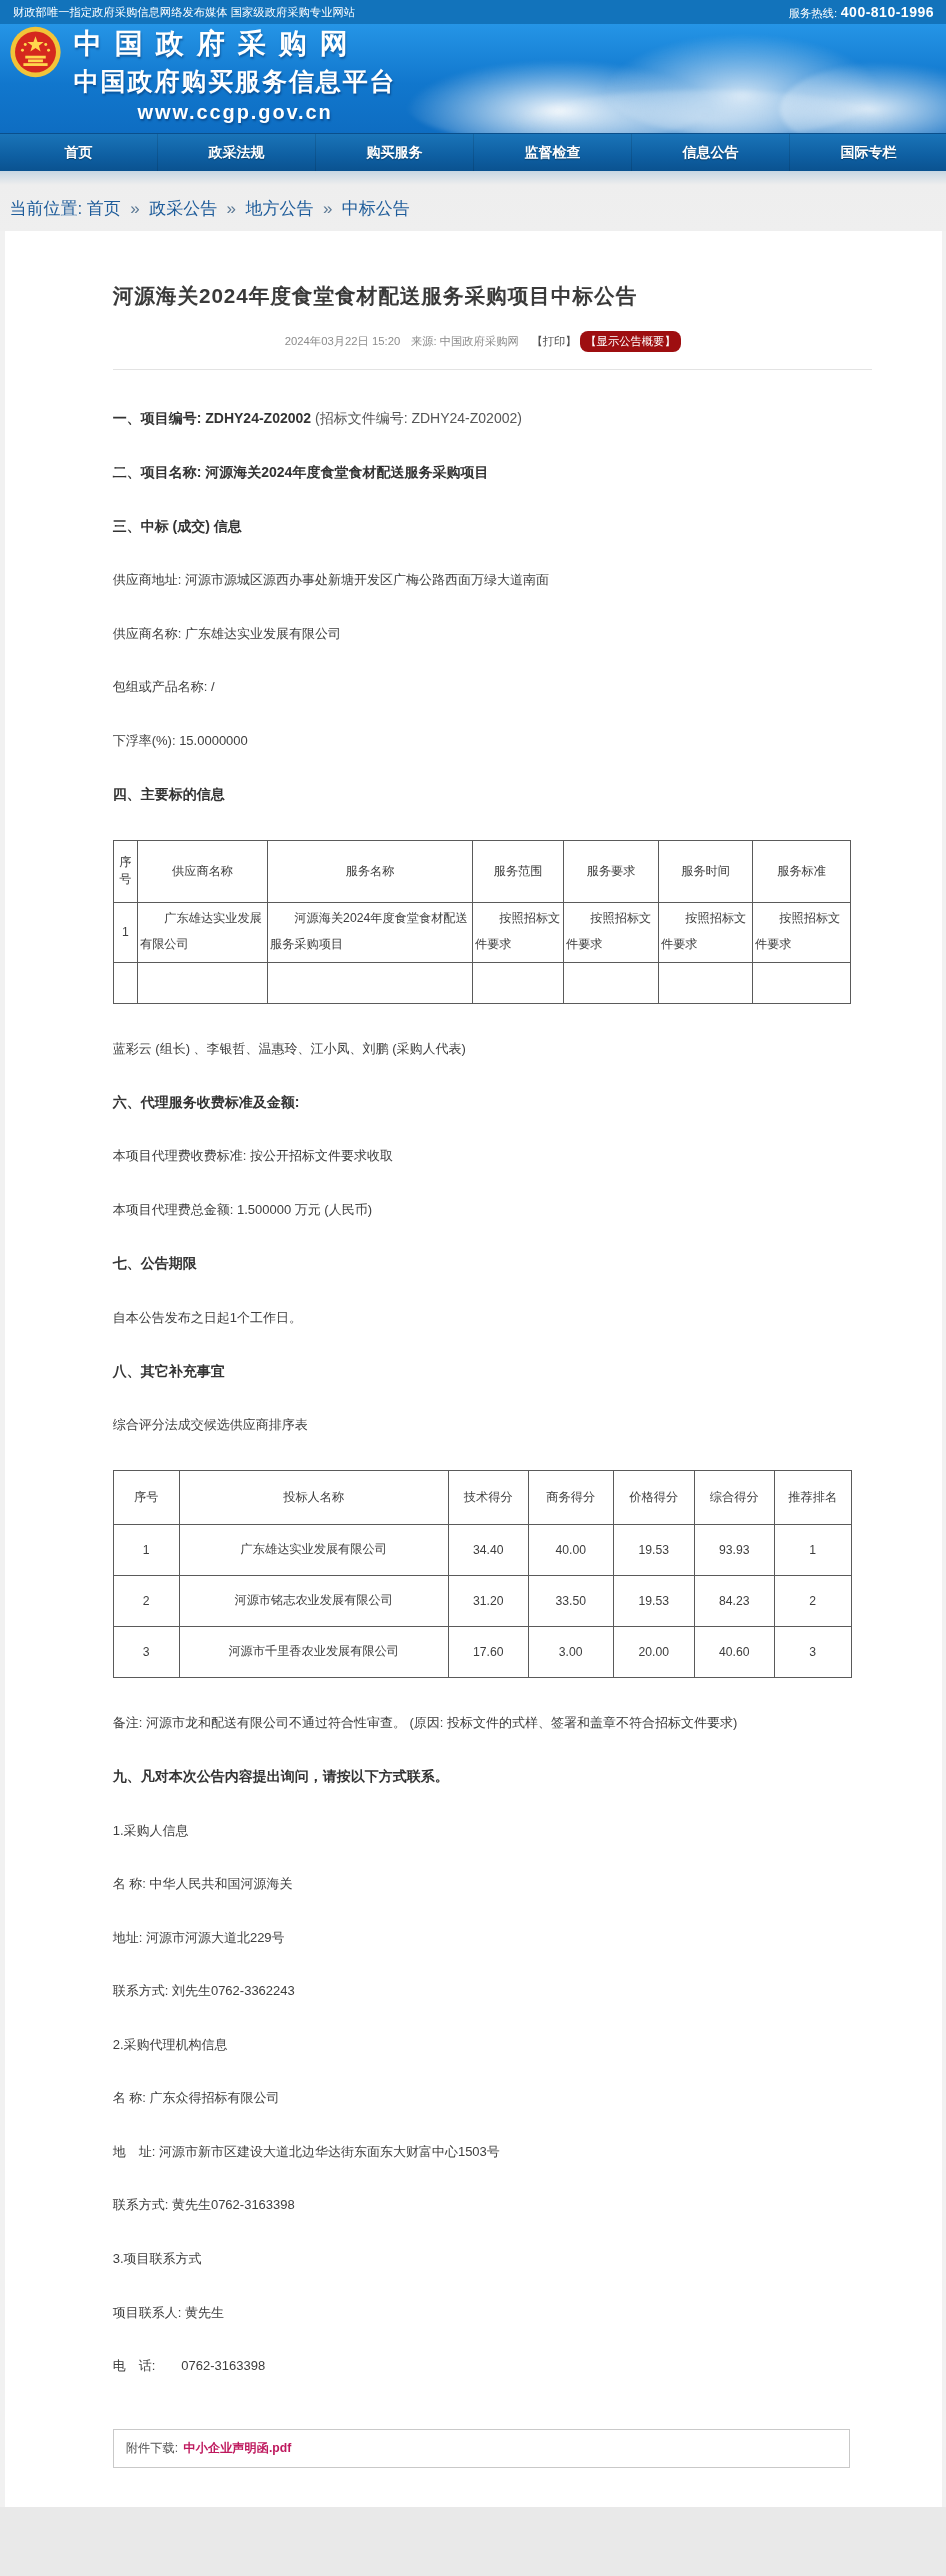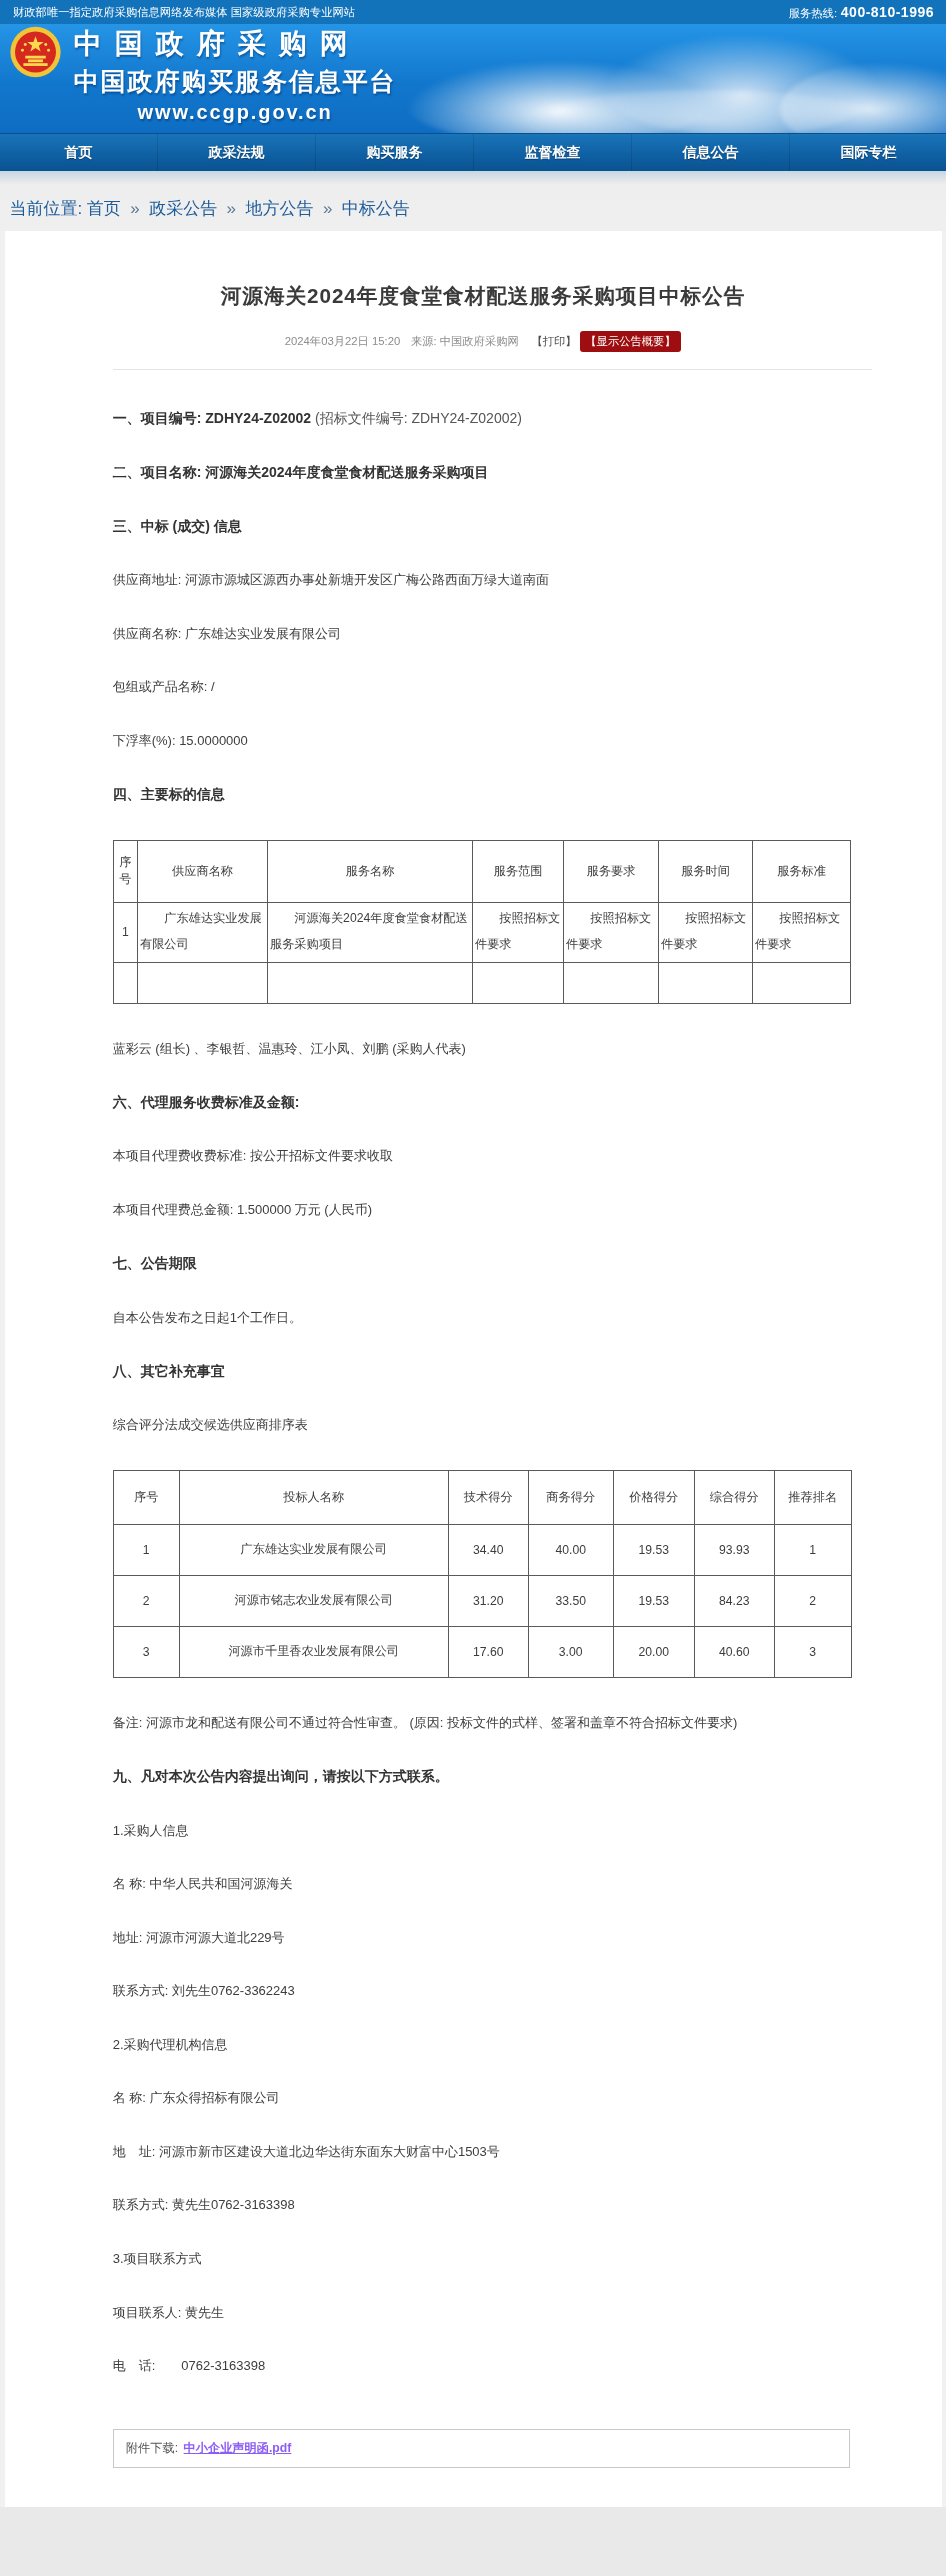--- a/index.html
+++ b/index.html
@@ -59,30 +59,30 @@
     height: 60px; background: linear-gradient(180deg, #c7d6e2 0%, #eeeeee 14px, #efefef 100%);
     padding: 26px 0 0 9.4px; font-size: 17px; color: #1e5c9a;
   }
   .breadcrumb-band .crumb { color: #1e5c9a; cursor: pointer; }
   .breadcrumb-band .sep { color: #5b7894; margin: 0 4.7px; }
   .breadcrumb-band .loc-label { color: #1e5c9a; }
 
   
   .panel { background: #fff; margin: 0 4.7px; padding: 51px 89px 39px 108px; }
   .article-title {
-    text-align: center; font-size: 20.7px; font-weight: bold; color: #3a3a3a;
+    font-size: 20.7px; font-weight: bold; color: #3a3a3a;
     letter-spacing: 0.9px;
   }
   .meta-line {
     margin-top: 20.7px; text-align: center; font-size: 11.3px; color: #8c8c8c;
   }
   .meta-line .print { color: #4d4d4d; margin-left: 9.4px; cursor: pointer; }
   .meta-line .summary-badge {
     display: inline-block; margin-left: 0; background: #9e0e10; color: #fff;
-    padding: 2.8px 5.6px; font-size: 11.3px; border-radius: 3px; cursor: pointer;
+    padding: 2.8px 5.6px; font-size: 11.3px; border-radius: 8px; cursor: pointer;
   }
   .meta-divider { border-bottom: 0.9px solid #e3e3e3; margin: 17px -19px 0 0; }
 
   .body-content { margin-top: 39px; }
   .body-content p.norm { font-size: 13px; color: #3d3d3d; margin-bottom: 36px; line-height: 1.35; }
   .body-content h3.sect { font-size: 14px; font-weight: bold; color: #333; margin-bottom: 36px; line-height: 1.3; }
   .dim { color: #555; font-weight: normal; }
 
   
   table.doc-table {
@@ -100,21 +100,21 @@
   table.bid td.wrap { text-align: left; text-indent: 2em; line-height: 2.1; }
   table.score th { height: 54px; }
   table.score td { height: 51px; }
 
   
   .attachment-box {
     width: 737px; border: 0.9px solid #c9c9c9; margin-top: 54px;
     padding: 10.3px 12.2px; font-size: 12.2px; color: #555;
   }
   .attachment-box a.file-link {
-    color: #8b5cf6; font-weight: bold; text-decoration: underline;
+    color: #be185d; font-weight: bold; 
     margin-left: 5.6px; cursor: pointer;
   }
 
   
   .footer {
     height: 135px; background: #e9e9e9; margin-top: 0;
     display: flex; align-items: center; justify-content: center; gap: 22.5px;
   }
 </style>
 </head>

